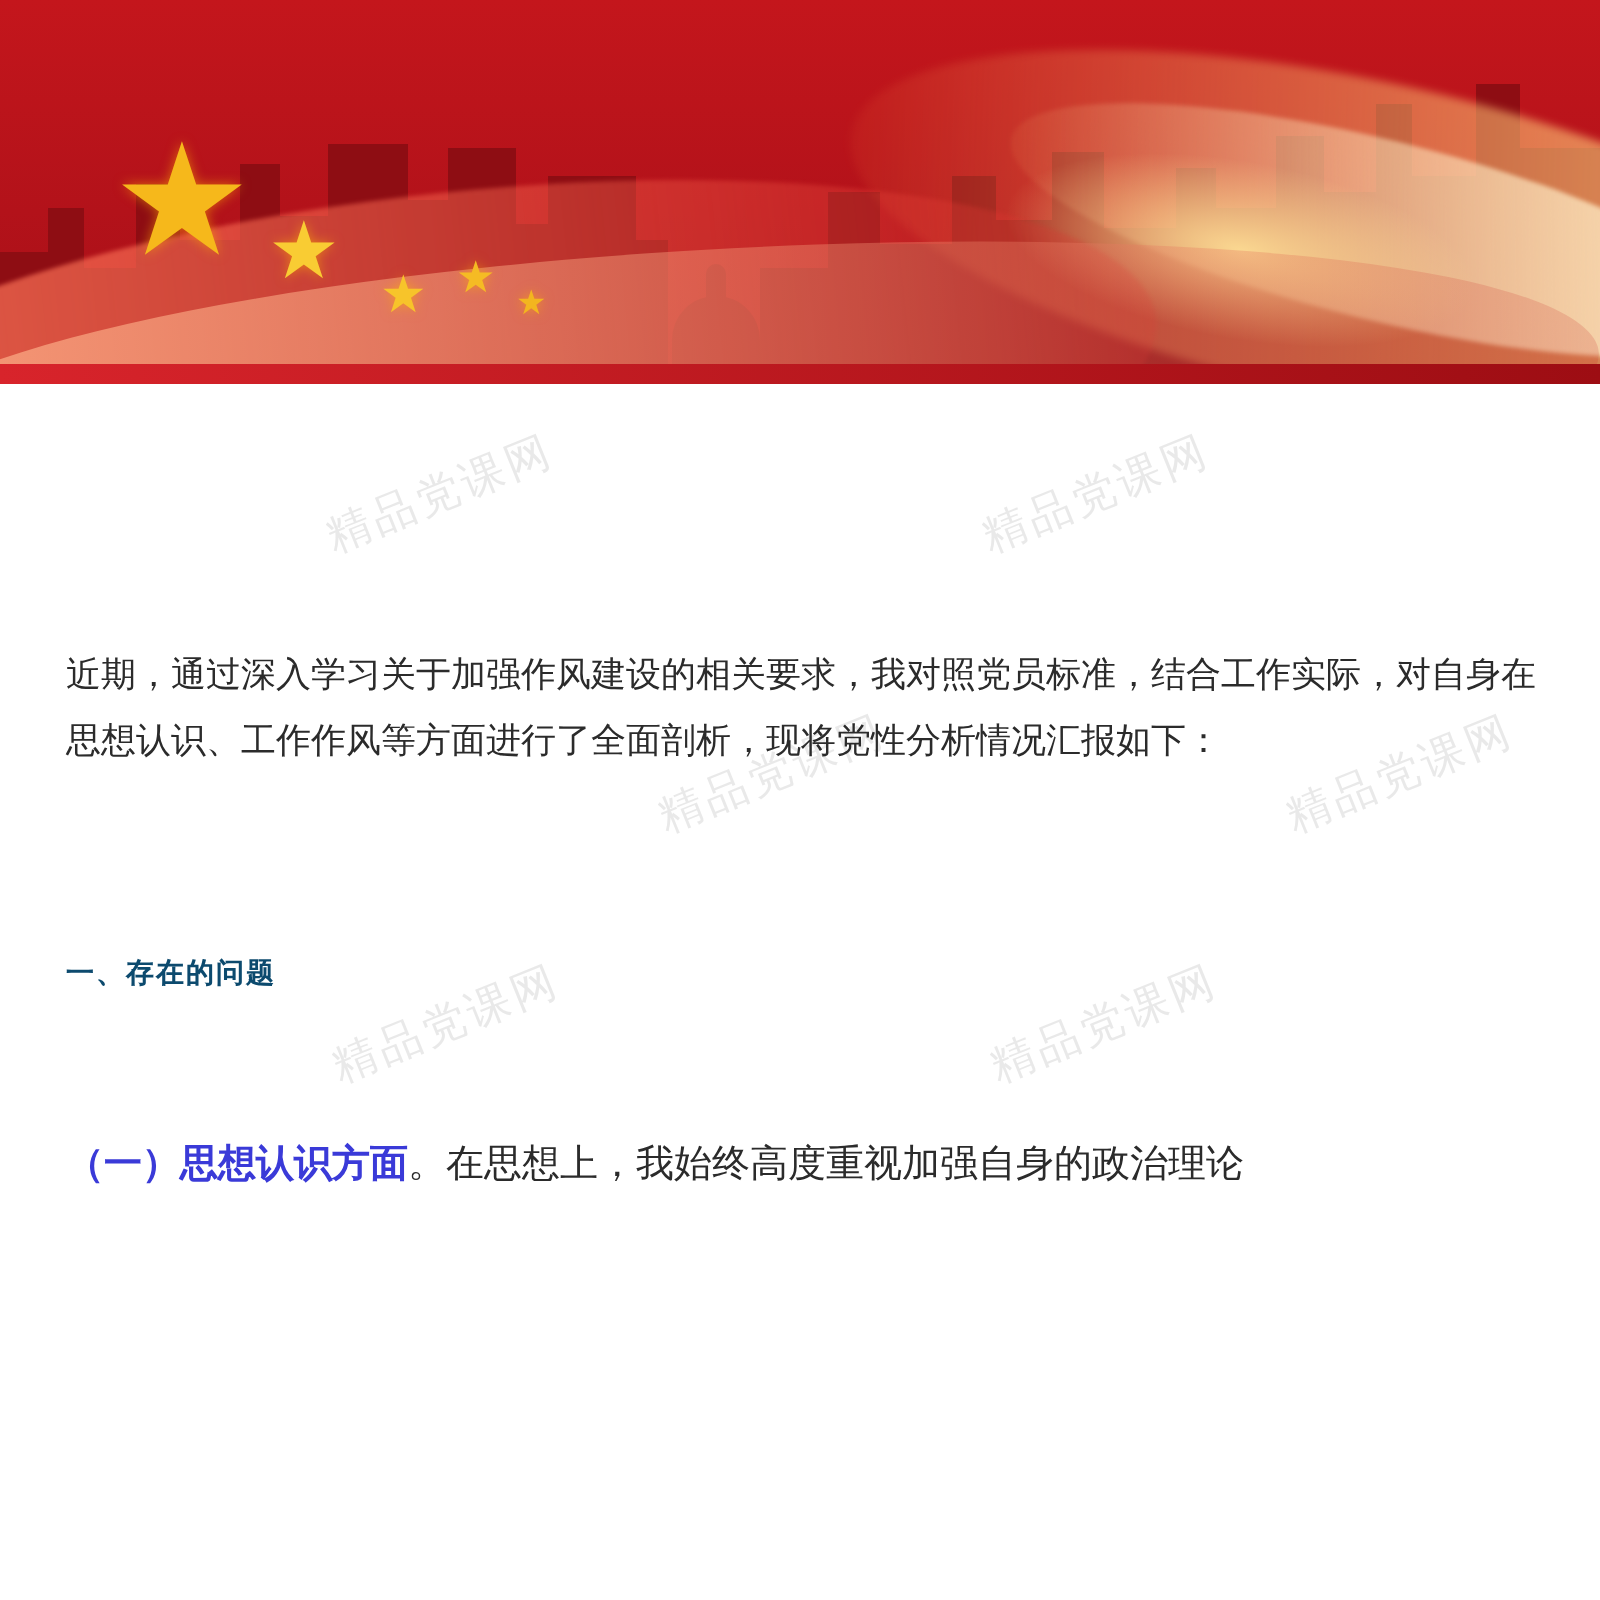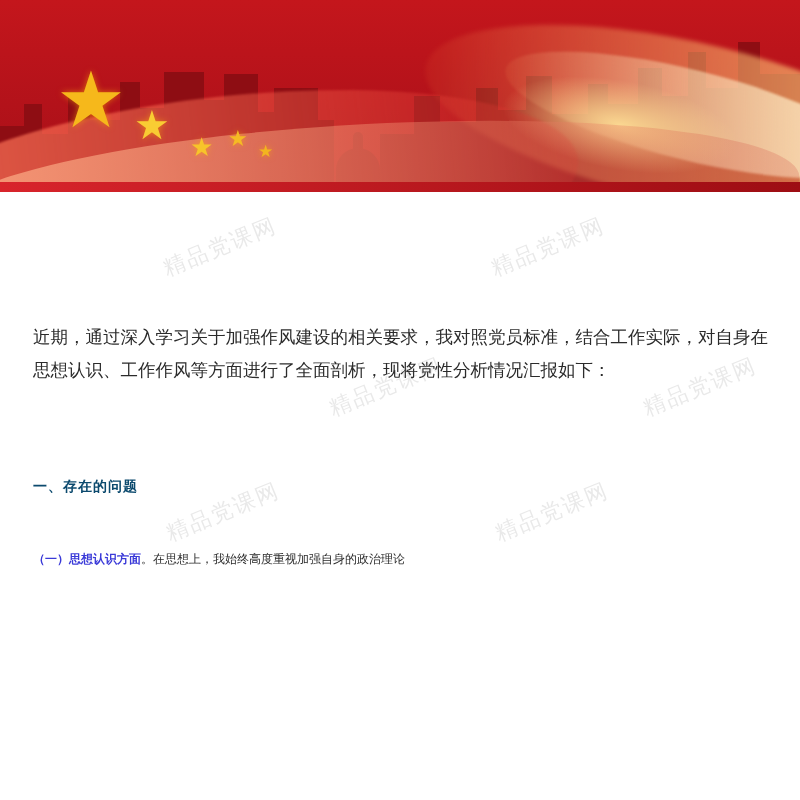--- a/index.html
+++ b/index.html
@@ -164,23 +164,23 @@
     top: 478px;
     font-family: "Liberation Sans", sans-serif;
     font-weight: bold;
     font-size: 14px;
     color: #0c4a6e;
     letter-spacing: 1px;
   }
   .sub-line {
     position: absolute;
     left: 33px;
-    top: 544px;
+    top: 568px;
     width: 740px;
-    font-size: 12px;
+    font-size: 19px;
     line-height: 30px;
     color: #2b2b2b;
     white-space: nowrap;
     overflow: hidden;
   }
   .sub-line .lead {
     color: #3a3ad8;
     font-weight: bold;
   }
 </style>

